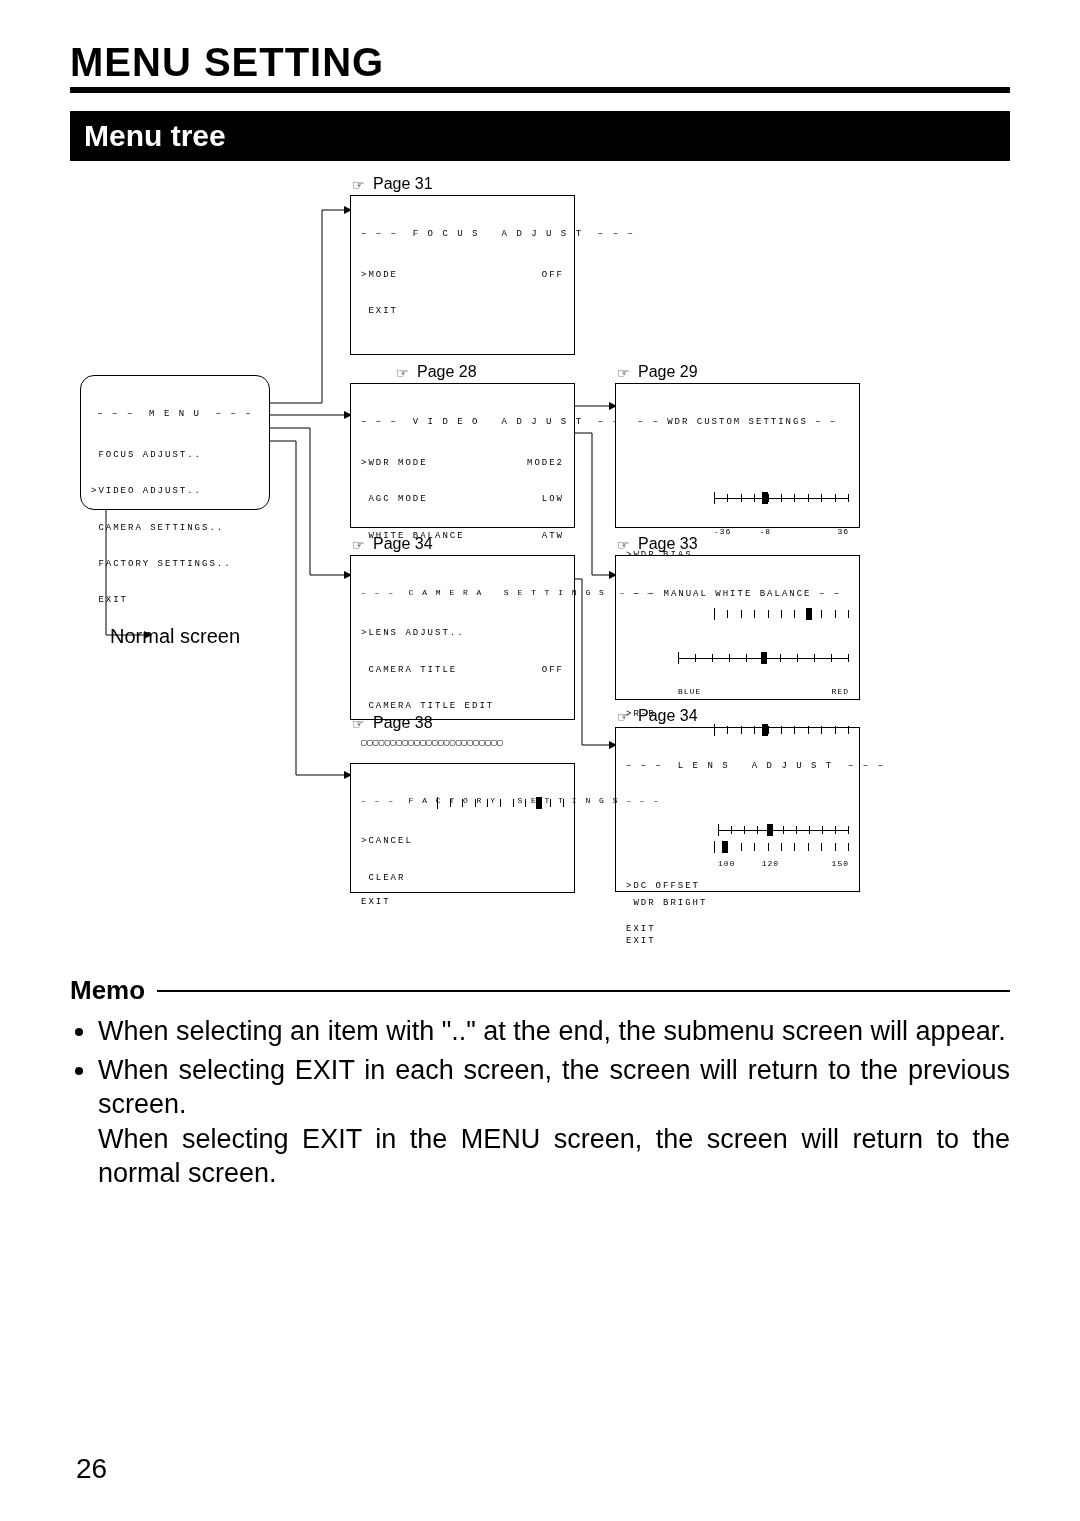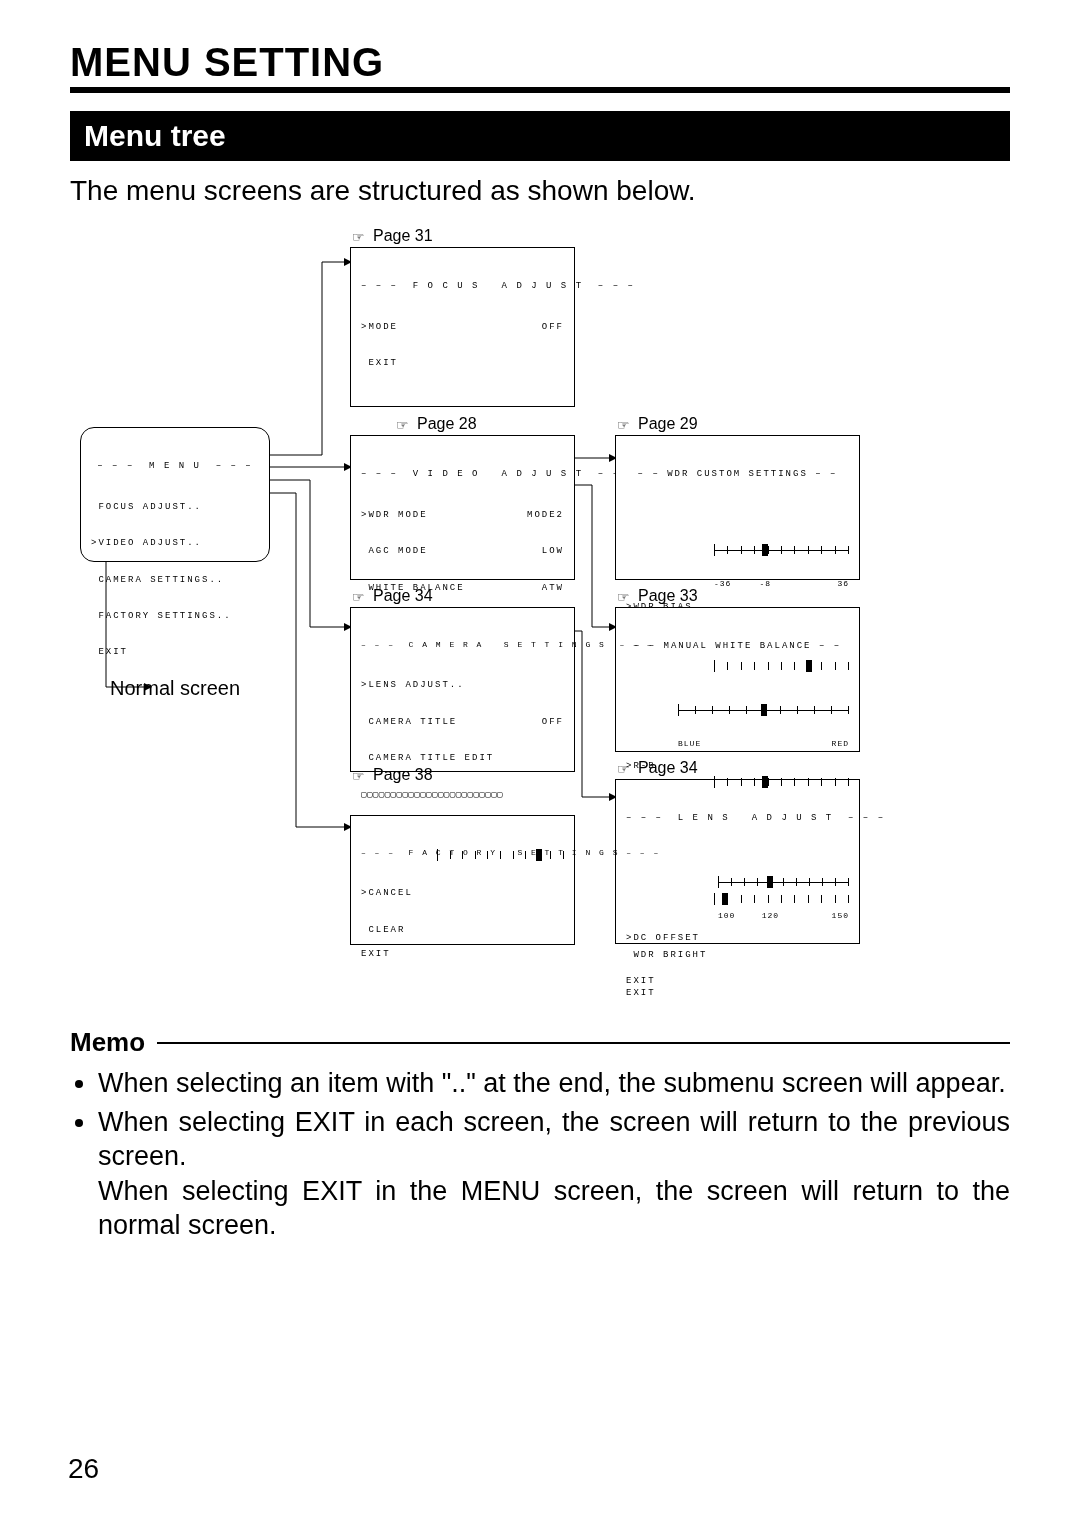--- a/index.html
+++ b/index.html
@@ -131,21 +131,21 @@
   .memo ul {
     margin: 0 0 0 28px;
     padding: 0;
     font-size: 27px;
     line-height: 1.28;
     text-align: justify;
   }
   .memo li { margin-bottom: 4px; }
   .page-number {
     position: absolute;
-    left: 68px;
+    left: 76px;
     bottom: 36px;
     font-size: 28px;
   }
   
   .dashes {
     letter-spacing: 0.5px;
     font-size: 9px;
     line-height: 1;
     margin: 2px 0;
     overflow: hidden;
@@ -154,21 +154,20 @@
 </style>
 </head>
 <body>
 
 <div class="page">
 
   <div class="h1">MENU SETTING</div>
 
   <div class="section-bar">Menu tree</div>
 
-  <div class="intro">The menu screens are structured as shown below.</div>
 
   <div class="diagram">
 
     <svg class="connectors" viewBox="0 0 940 780">
       <defs>
         <marker id="ah" markerWidth="8" markerHeight="8" refX="6" refY="4" orient="auto">
           <path d="M0,0 L8,4 L0,8 Z" class="arrow-head"></path>
         </marker>
       </defs>
 

